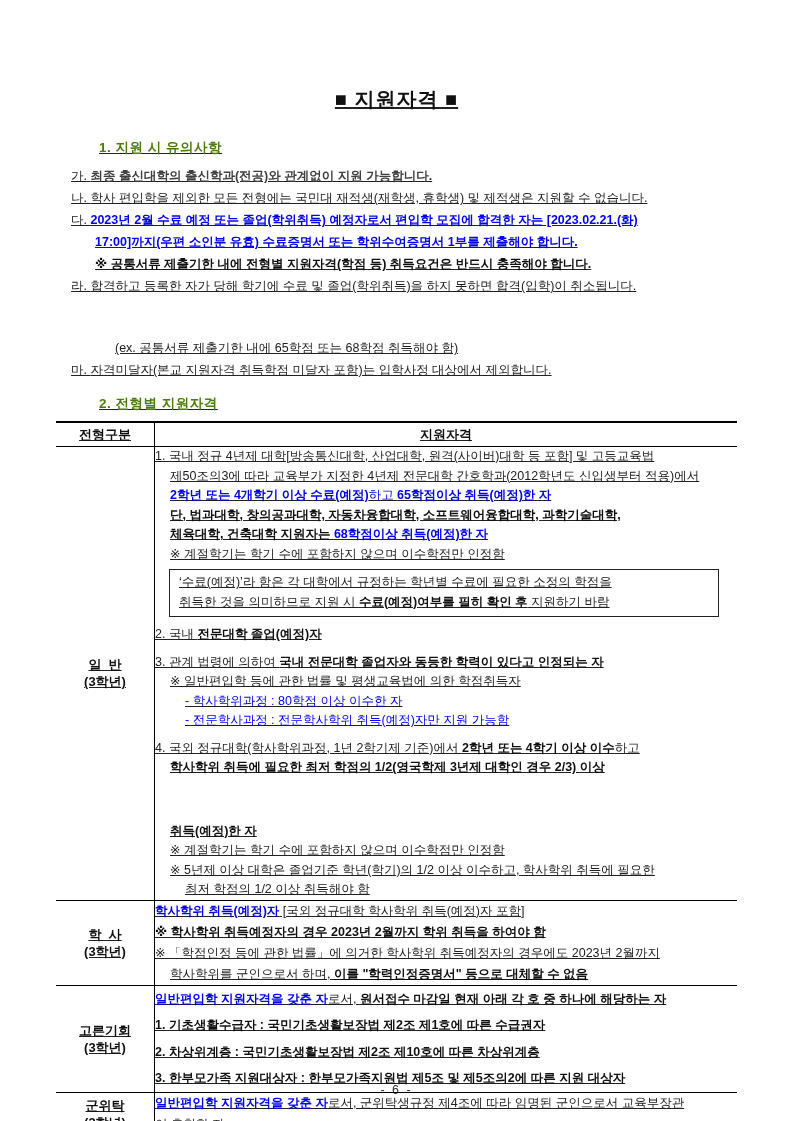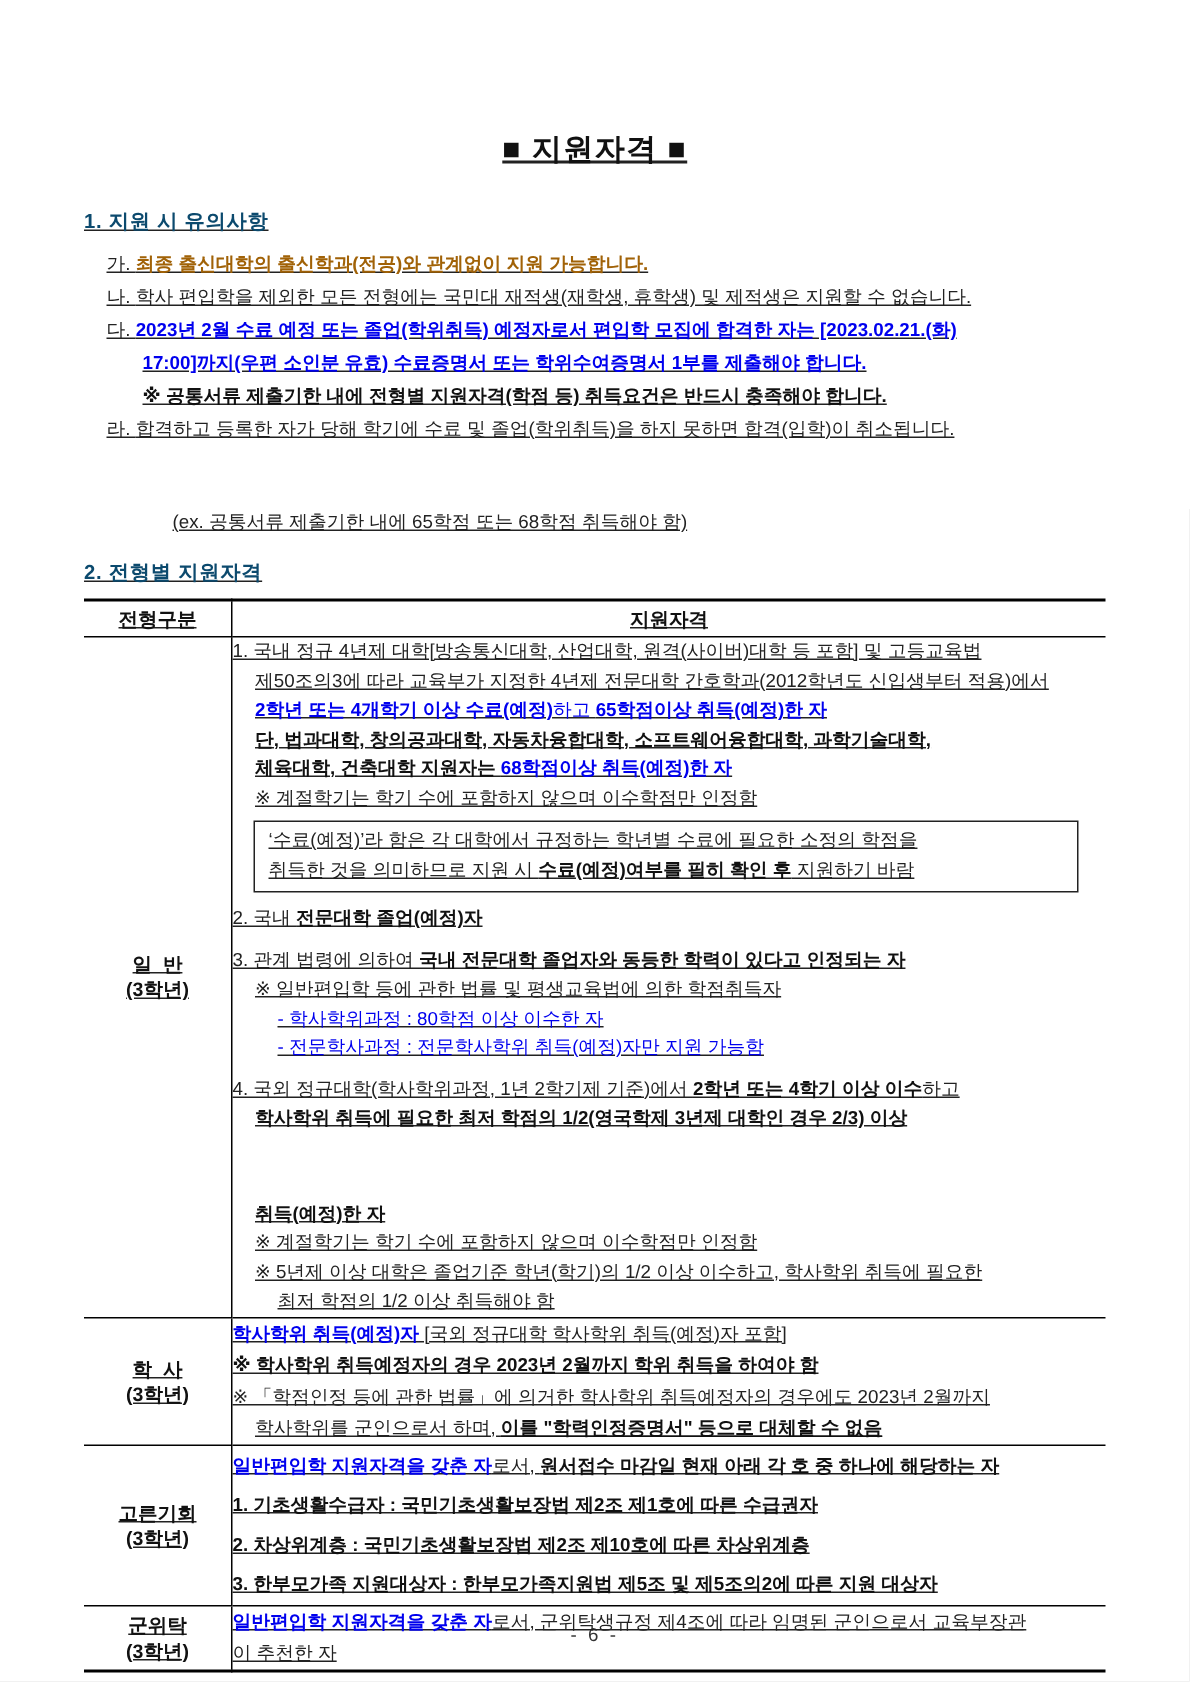--- a/index.html
+++ b/index.html
@@ -20,22 +20,23 @@
     font-size:20px;
     font-weight:bold;
     color:#111;
     letter-spacing:1px;
   }
   .content{margin:0 56px;position:relative;z-index:1;}
   .sec-heading{
     margin-top:26px;
     font-size:13.5px;
     font-weight:bold;
-    color:#0c4a6e;
+    color:#4d7c0f;
     letter-spacing:0.5px;
+    margin-left:43px;
   }
   .sec2{margin-top:14px;}
   .notes-lines{margin-top:8px;padding-left:15px;font-size:12.5px;}
   .nline{line-height:22px;white-space:nowrap;}
   
   .qtable{
     margin-top:8px;
     width:681px;
     border-collapse:collapse;
     border-top:2.5px solid #000;
@@ -52,21 +53,21 @@
   .cell-label{
     border-right:1.5px solid #000;
     text-align:center;font-weight:bold;color:#111;
   }
   .rname{white-space:pre;font-size:13px;line-height:17px;}
   .rgrade{white-space:pre;font-size:13px;line-height:17px;}
   .cell-body{padding:5px 8px 7px 10px;}
   .tline{white-space:nowrap;}
   
   .s-b{font-weight:bold;color:#111;}
-  .s-rb{font-weight:bold;color:#a16207;}
+  .s-rb{font-weight:bold;color:#404040;}
   .s-bb{font-weight:bold;color:#0000ee;}
   .s-bl{color:#0000ee;}
   .s-bu{font-weight:bold;color:#111;text-decoration:underline;}
   .box{
     border:1.5px solid #222;
     margin:5px 0 5px 14px;
     padding:3px 9px 4px 9px;
     width:530px;
   }
   .watermark{position:absolute;z-index:0;pointer-events:none;}
@@ -84,20 +85,21 @@
   <div class="content">
     <div class="sec-heading">1. 지원 시 유의사항</div>
     <div class="notes-lines" id="notes-lines">
         <div class="nline" style="padding-left: 0px;"><span>가. </span><span class="s-rb">최종 출신대학의 출신학과(전공)와 관계없이 지원 가능합니다.</span></div>
         <div class="nline" style="padding-left: 0px;"><span>나. </span><span>학사 편입학을 제외한 모든 전형에는 국민대 재적생(재학생, 휴학생) 및 제적생은 지원할 수 없습니다.</span></div>
         <div class="nline" style="padding-left: 0px;"><span>다. </span><span class="s-bb">2023년 2월 수료 예정 또는 졸업(학위취득) 예정자로서 편입학 모집에 합격한 자는 [2023.02.21.(화)</span></div>
         <div class="nline" style="padding-left: 24px;"><span class="s-bb">17:00]까지(우편 소인분 유효) 수료증명서 또는 학위수여증명서 1부를 제출해야 합니다.</span></div>
         <div class="nline" style="padding-left: 24px;"><span class="s-b">※ 공통서류 제출기한 내에 전형별 지원자격(학점 등) 취득요건은 반드시 충족해야 합니다.</span></div>
         <div class="nline" style="padding-left: 0px;"><span>라. </span><span>합격하고 등록한 자가 당해 학기에 수료 및 졸업(학위취득)을 하지 못하면 합격(입학)이 취소됩니다.</span></div>
         <div class="nline" style="padding-left: 44px; margin-top: 40px;"><span>(ex. 공통서류 제출기한 내에 65학점 또는 68학점 취득해야 함)</span></div>
+        <div class="nline" style="padding-left: 0px;"><span>마. </span><span>자격미달자(본교 지원자격 취득학점 미달자 포함)는 입학사정 대상에서 제외합니다.</span></div>
       </div>
 
     <div class="sec-heading sec2">2. 전형별 지원자격</div>
     <table class="qtable">
       <thead>
         <tr>
           <th class="c1h">전형구분</th>
           <th class="c2h">지원자격</th>
         </tr>
       </thead>

